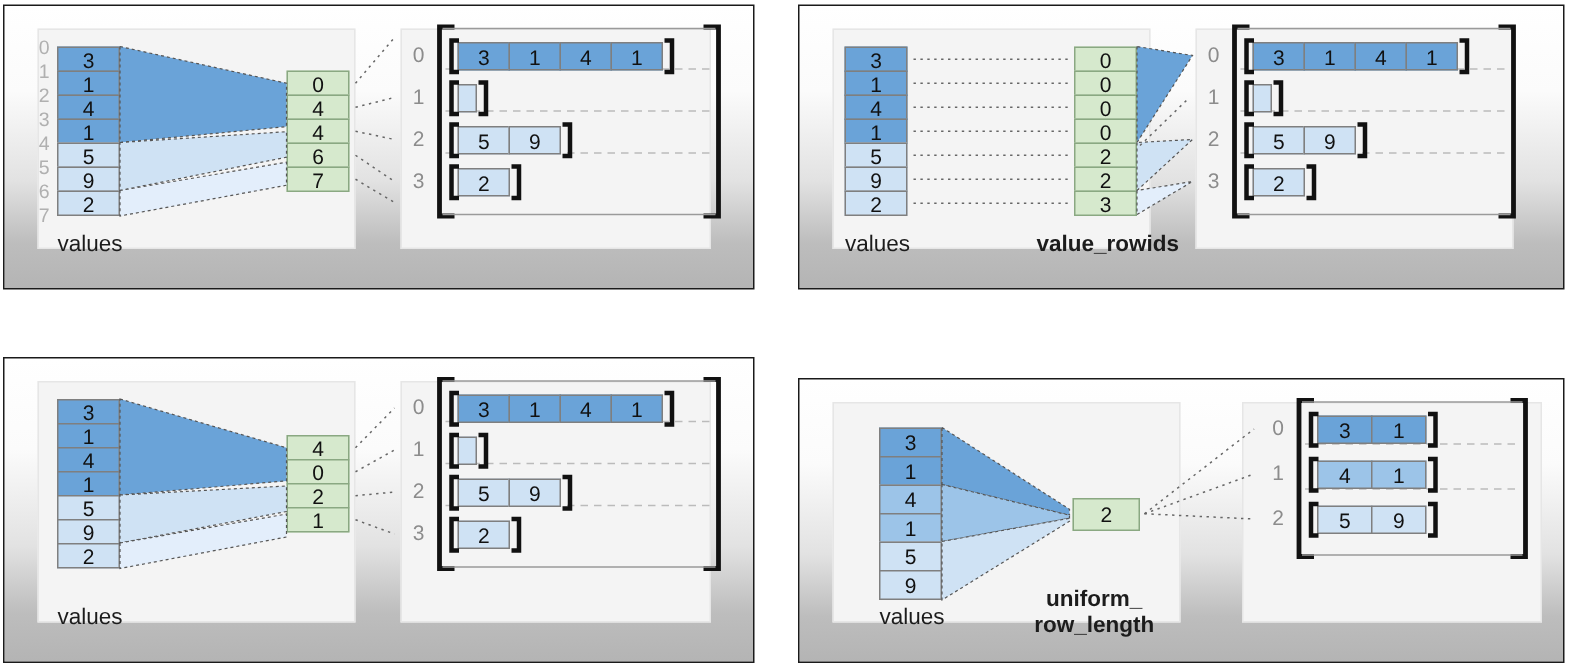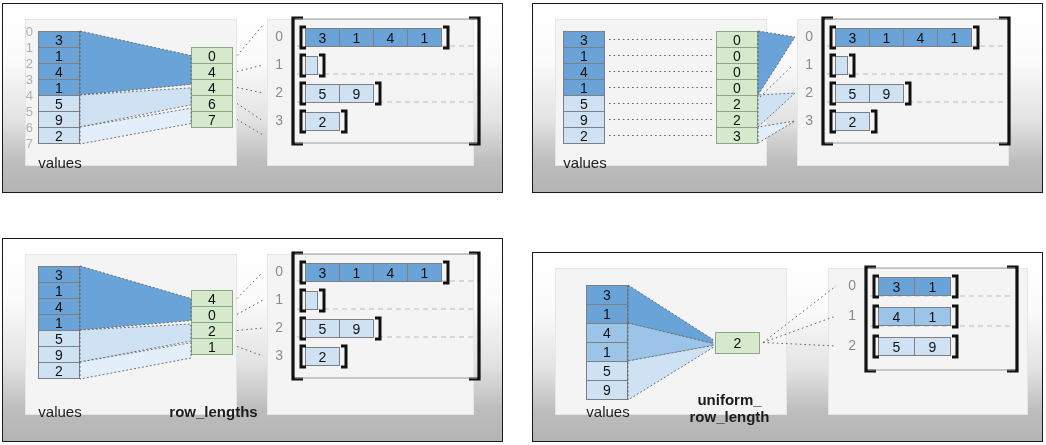--- a/index.html
+++ b/index.html
@@ -146,20 +146,21 @@
       <div class="cellcol" style="left: 183px; top: 27px; width: 42px;">
         <div class="cell green" style="width: 42px; height: 17px;">0</div>
         <div class="cell green" style="width: 42px; height: 17px;">0</div>
         <div class="cell green" style="width: 42px; height: 17px;">0</div>
         <div class="cell green" style="width: 42px; height: 17px;">0</div>
         <div class="cell green" style="width: 42px; height: 17px;">2</div>
         <div class="cell green" style="width: 42px; height: 17px;">2</div>
         <div class="cell green" style="width: 42px; height: 17px;">3</div>
       </div>
       <div class="cap" style="left: 6px; top: 151px; width: 92px;">values</div>
+      <div class="cap b" style="left: 128px; top: 151px; width: 155px;">value_rowids</div>
       <svg class="ov" width="511" height="190">
         <path d="M 300 14 L 290 14 L 290 140 L 300 140" stroke="#111" fill="none" stroke-width="3.2" stroke-linecap="butt"></path>
         <path d="M 466 14 L 476 14 L 476 140 L 466 140" stroke="#111" fill="none" stroke-width="3.2" stroke-linecap="butt"></path>
         <line x1="292" y1="15" x2="474" y2="15" stroke="#9a9a9a" stroke-width="1"></line>
         <line x1="292" y1="139" x2="474" y2="139" stroke="#9a9a9a" stroke-width="1"></line>
         <line x1="294" y1="42" x2="472" y2="42" stroke="#bbbbbb" stroke-width="1" stroke-dasharray="5,4"></line>
         <line x1="294" y1="70" x2="472" y2="70" stroke="#bbbbbb" stroke-width="1" stroke-dasharray="5,4"></line>
         <line x1="294" y1="98" x2="472" y2="98" stroke="#bbbbbb" stroke-width="1" stroke-dasharray="5,4"></line>
       </svg>
       <div class="rowlab" style="left: 266px; top: 25px;">0</div>
@@ -224,21 +225,20 @@
         <div class="cell blue-l" style="width: 42px; height: 17px;">9</div>
         <div class="cell blue-l" style="width: 42px; height: 17px;">2</div>
       </div>
       <div class="cellcol" style="left: 188px; top: 51px; width: 42px;">
         <div class="cell green" style="width: 42px; height: 17px;">4</div>
         <div class="cell green" style="width: 42px; height: 17px;">0</div>
         <div class="cell green" style="width: 42px; height: 17px;">2</div>
         <div class="cell green" style="width: 42px; height: 17px;">1</div>
       </div>
       <div class="cap" style="left: 11px; top: 165px; width: 92px;">values</div>
-      <div class="cap b" style="left: 133px; top: 165px; width: 155px;">row_lengths</div>
       <svg class="ov" width="501" height="204">
         <path d="M 300 14 L 290 14 L 290 140 L 300 140" stroke="#111" fill="none" stroke-width="3.2" stroke-linecap="butt"></path>
         <path d="M 466 14 L 476 14 L 476 140 L 466 140" stroke="#111" fill="none" stroke-width="3.2" stroke-linecap="butt"></path>
         <line x1="292" y1="15" x2="474" y2="15" stroke="#9a9a9a" stroke-width="1"></line>
         <line x1="292" y1="139" x2="474" y2="139" stroke="#9a9a9a" stroke-width="1"></line>
         <line x1="294" y1="42" x2="472" y2="42" stroke="#bbbbbb" stroke-width="1" stroke-dasharray="5,4"></line>
         <line x1="294" y1="70" x2="472" y2="70" stroke="#bbbbbb" stroke-width="1" stroke-dasharray="5,4"></line>
         <line x1="294" y1="98" x2="472" y2="98" stroke="#bbbbbb" stroke-width="1" stroke-dasharray="5,4"></line>
       </svg>
       <div class="rowlab" style="left: 266px; top: 25px;">0</div>

